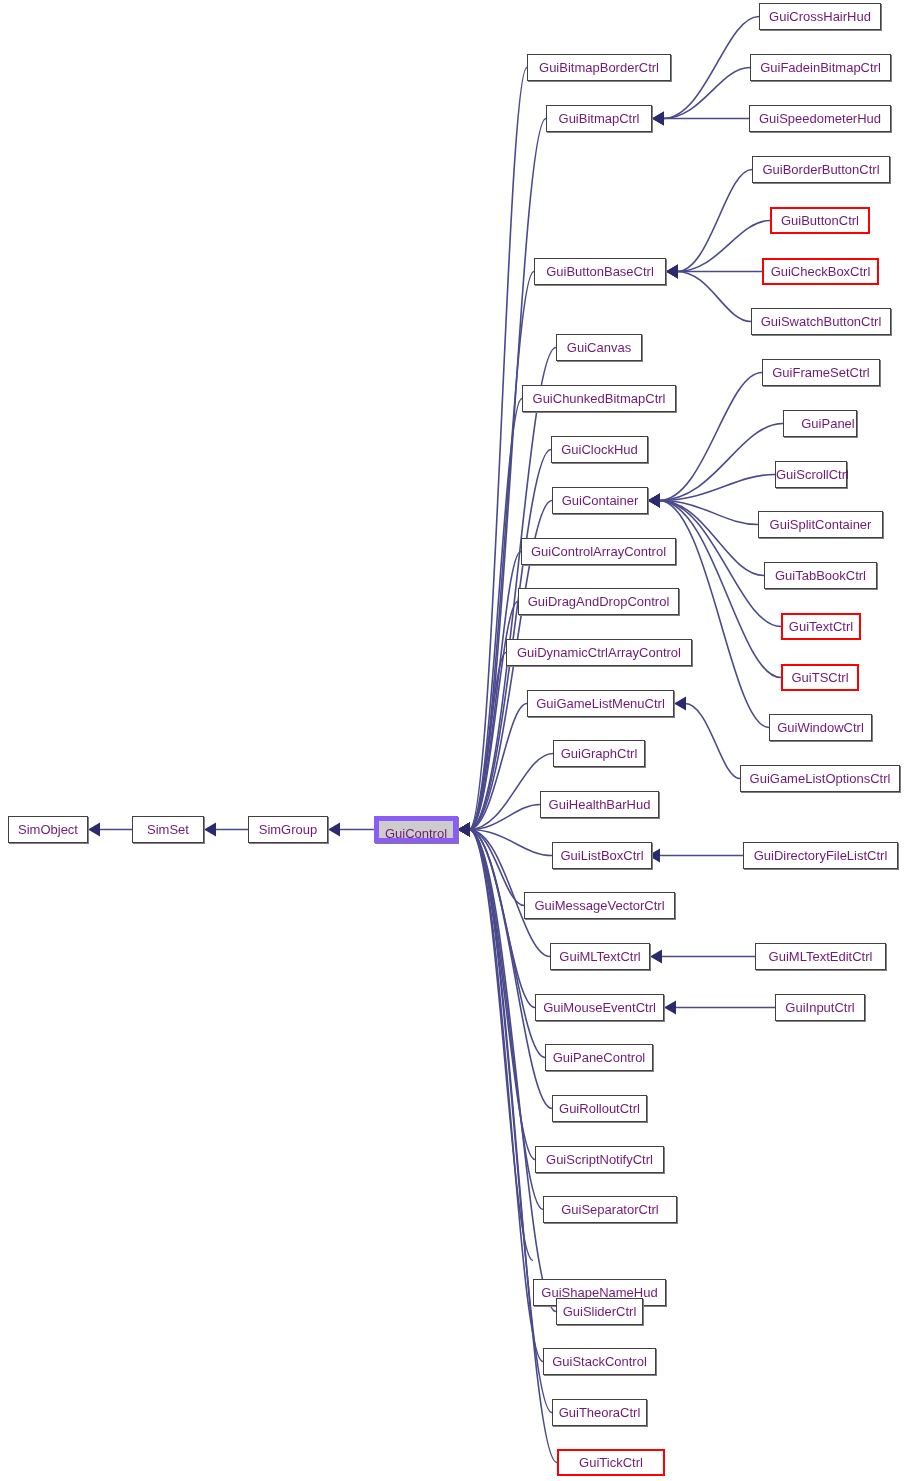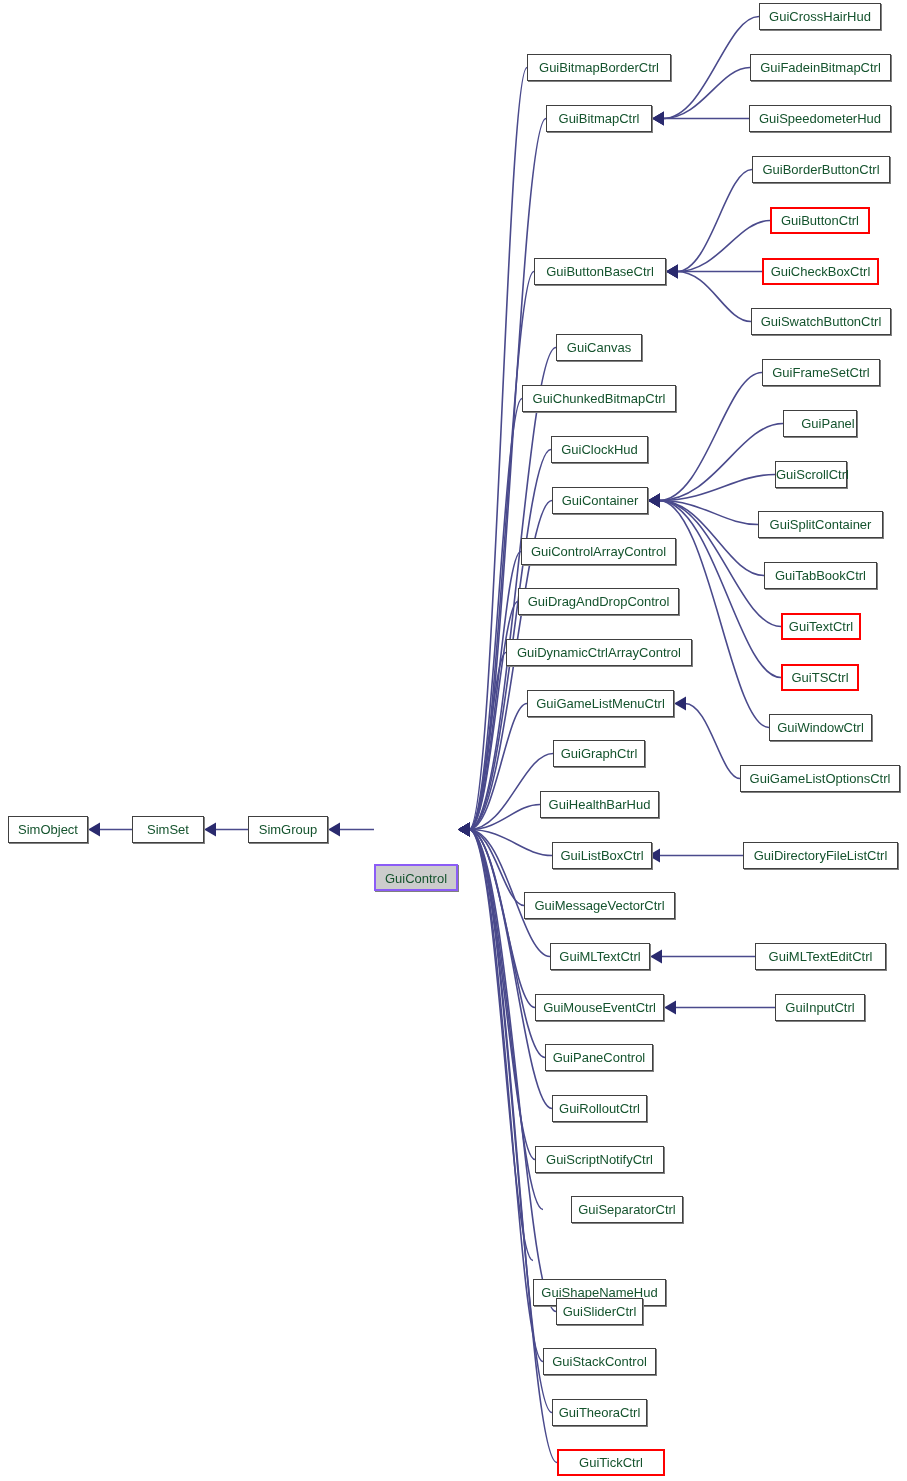--- a/index.html
+++ b/index.html
@@ -12,29 +12,29 @@
     overflow:hidden;
   }
   #edges{position:absolute;left:0;top:0;width:907px;height:1481px;}
   .node{
     position:absolute;
     box-sizing:border-box;
     height:27px;
     line-height:25px;
     text-align:center;
     font-size:13px;
-    color:#14532d;
+    color:#701a75;
     background:#ffffff;
     border:1px solid #404040;
     box-shadow:1px 1px 0 0 #808080;
     white-space:nowrap;
     z-index:5;
   }
   .node.red{border:2px solid #ff0000;box-shadow:none;line-height:23px;}
-  .node.root{background:#cccccc;border:2px solid #8b5cf6;margin-top:48px;}
+  .node.root{background:#cccccc;border:5px solid #8b5cf6;}
 </style>
 </head>
 <body>
 
 <div id="diagram">
   <svg id="edges" xmlns="http://www.w3.org/2000/svg">
       <g>
         <path d="M 99 829.5 L 132 829.5" fill="none" stroke="#4a4a8c" stroke-width="1.6"></path>
         <polygon points="88,829.5 100,822.5 100,836.5" fill="#2a2a6e"></polygon>
       </g>
@@ -245,21 +245,21 @@
       <div class="node" style="left: 527px; top: 690px; width: 147px;">GuiGameListMenuCtrl</div>
       <div class="node" style="left: 553px; top: 740px; width: 92px;">GuiGraphCtrl</div>
       <div class="node" style="left: 540px; top: 791px; width: 119px;">GuiHealthBarHud</div>
       <div class="node" style="left: 552px; top: 842px; width: 100px;">GuiListBoxCtrl</div>
       <div class="node" style="left: 524px; top: 892px; width: 151px;">GuiMessageVectorCtrl</div>
       <div class="node" style="left: 550px; top: 943px; width: 100px;">GuiMLTextCtrl</div>
       <div class="node" style="left: 535px; top: 994px; width: 129px;">GuiMouseEventCtrl</div>
       <div class="node" style="left: 545px; top: 1044px; width: 108px;">GuiPaneControl</div>
       <div class="node" style="left: 552px; top: 1095px; width: 95px;">GuiRolloutCtrl</div>
       <div class="node" style="left: 535px; top: 1146px; width: 129px;">GuiScriptNotifyCtrl</div>
-      <div class="node" style="left: 543px; top: 1196px; width: 112px; margin-left: 28px;">GuiSeparatorCtrl</div>
+      <div class="node" style="left: 543px; top: 1196px; width: 134px;">GuiSeparatorCtrl</div>
       <div class="node" style="left: 533px; top: 1247px; width: 133px; margin-top: 32px;">GuiShapeNameHud</div>
       <div class="node" style="left: 556px; top: 1298px; width: 87px;">GuiSliderCtrl</div>
       <div class="node" style="left: 543px; top: 1348px; width: 113px;">GuiStackControl</div>
       <div class="node" style="left: 552px; top: 1399px; width: 95px;">GuiTheoraCtrl</div>
       <div class="node red" style="left: 557px; top: 1449px; width: 108px;">GuiTickCtrl</div>
       <div class="node" style="left: 759px; top: 3px; width: 122px;">GuiCrossHairHud</div>
       <div class="node" style="left: 750px; top: 54px; width: 141px;">GuiFadeinBitmapCtrl</div>
       <div class="node" style="left: 749px; top: 105px; width: 142px;">GuiSpeedometerHud</div>
       <div class="node" style="left: 752px; top: 156px; width: 138px;">GuiBorderButtonCtrl</div>
       <div class="node red" style="left: 770px; top: 207px; width: 100px;">GuiButtonCtrl</div>

